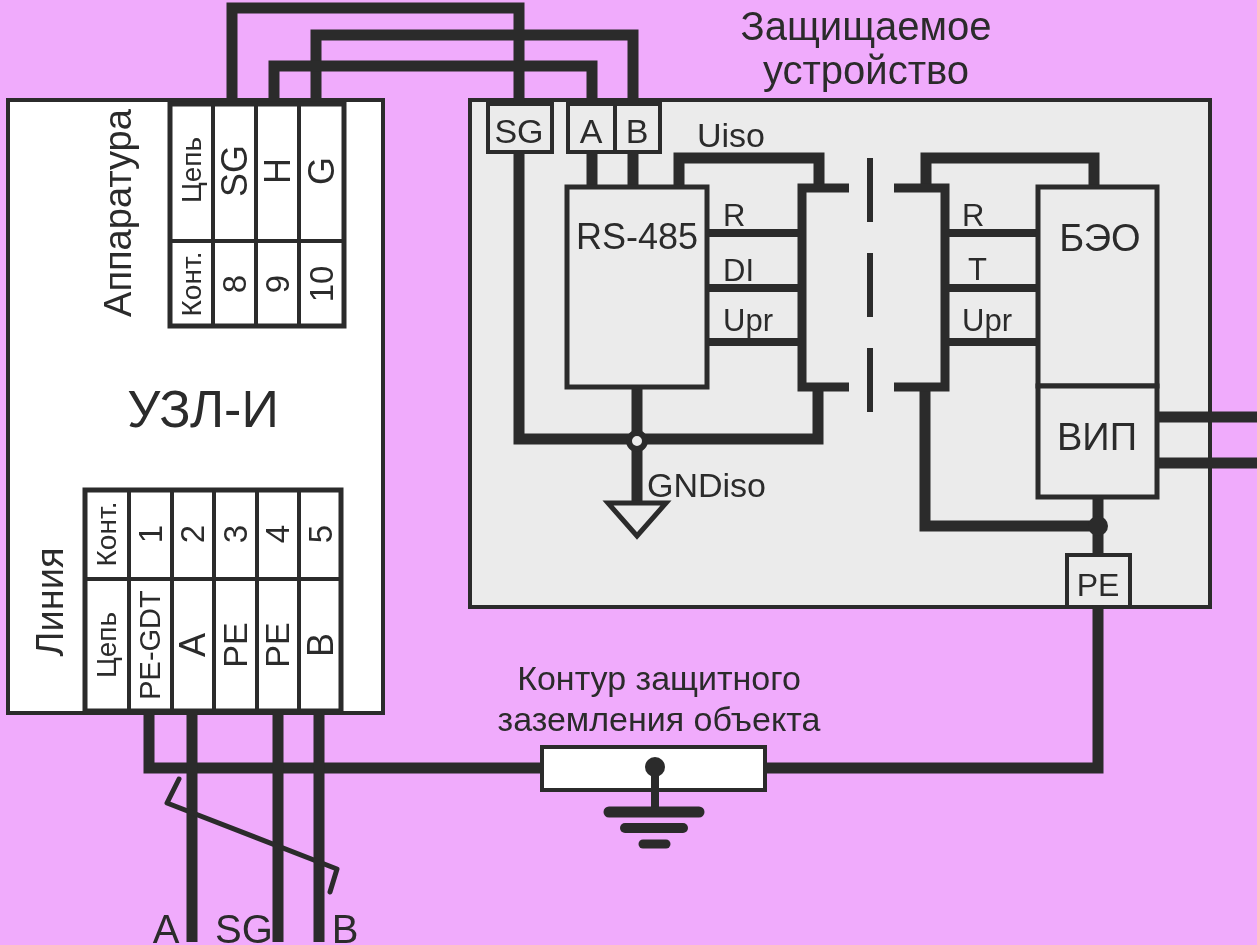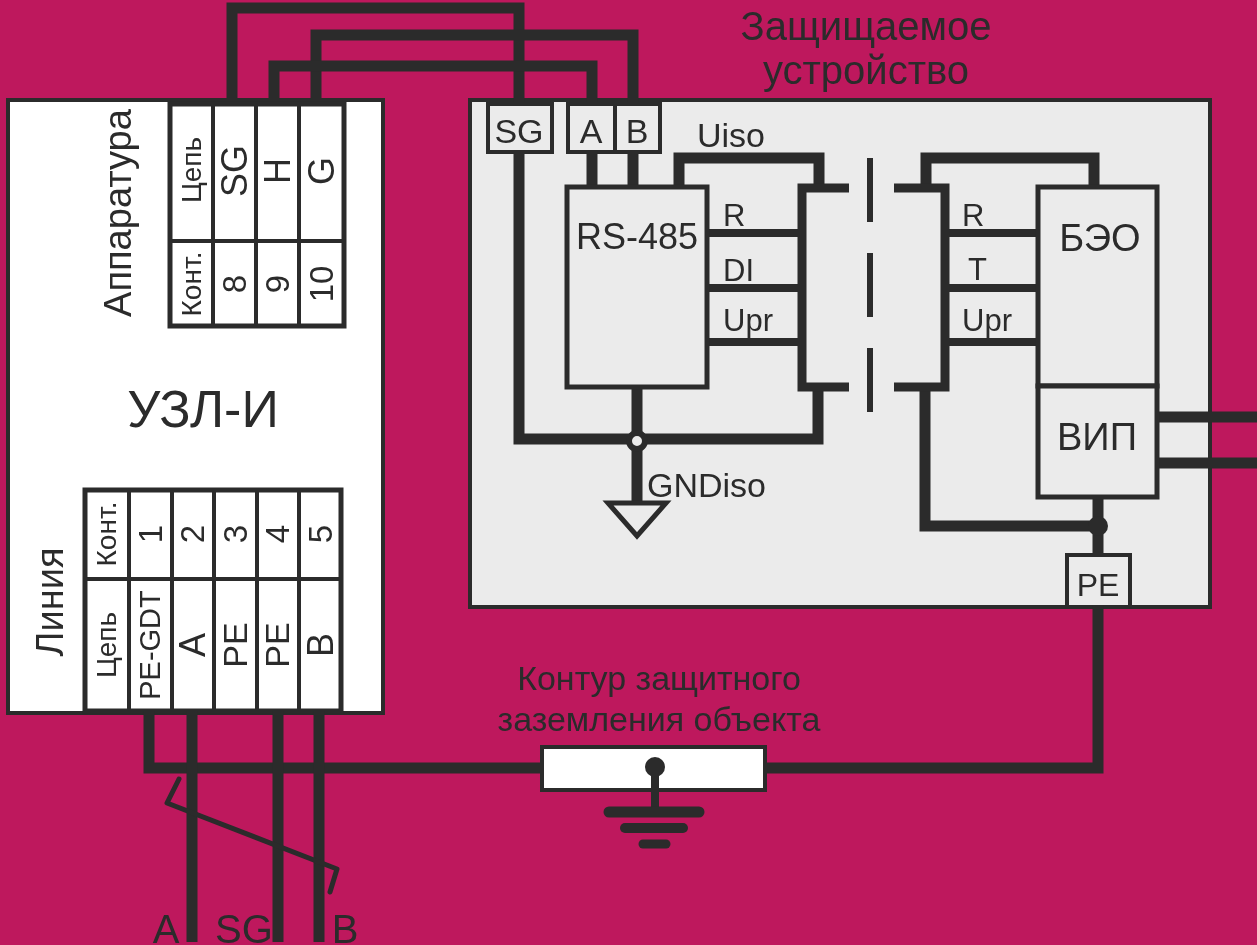--- a/index.html
+++ b/index.html
@@ -1,16 +1,16 @@
 <!DOCTYPE html>
 <html><head>
 <meta charset="utf-8">
 <style>
   html,body{margin:0;padding:0;background:#ffffff;}
-  .stage{width:1257px;height:945px;position:relative;background:#be185d;}
+  .stage{width:1257px;height:945px;position:relative;background:#f0abfc;}
   svg{display:block;}
   .w   {stroke:#2b2b2b;stroke-width:11;fill:none;}
   .w9  {stroke:#2b2b2b;stroke-width:9;fill:none;}
   .w8  {stroke:#2b2b2b;stroke-width:8;fill:none;}
   .w6  {stroke:#2b2b2b;stroke-width:6;fill:none;}
   .w5  {stroke:#2b2b2b;stroke-width:5;fill:none;stroke-linejoin:round;stroke-linecap:round;}
   .panel{fill:#ebebeb;stroke:#2b2b2b;stroke-width:4;}
   .panel5{fill:#ebebeb;stroke:#2b2b2b;stroke-width:5;}
   .white4{fill:#ffffff;stroke:#2b2b2b;stroke-width:4;}
   .white5{fill:#ffffff;stroke:#2b2b2b;stroke-width:5;}

